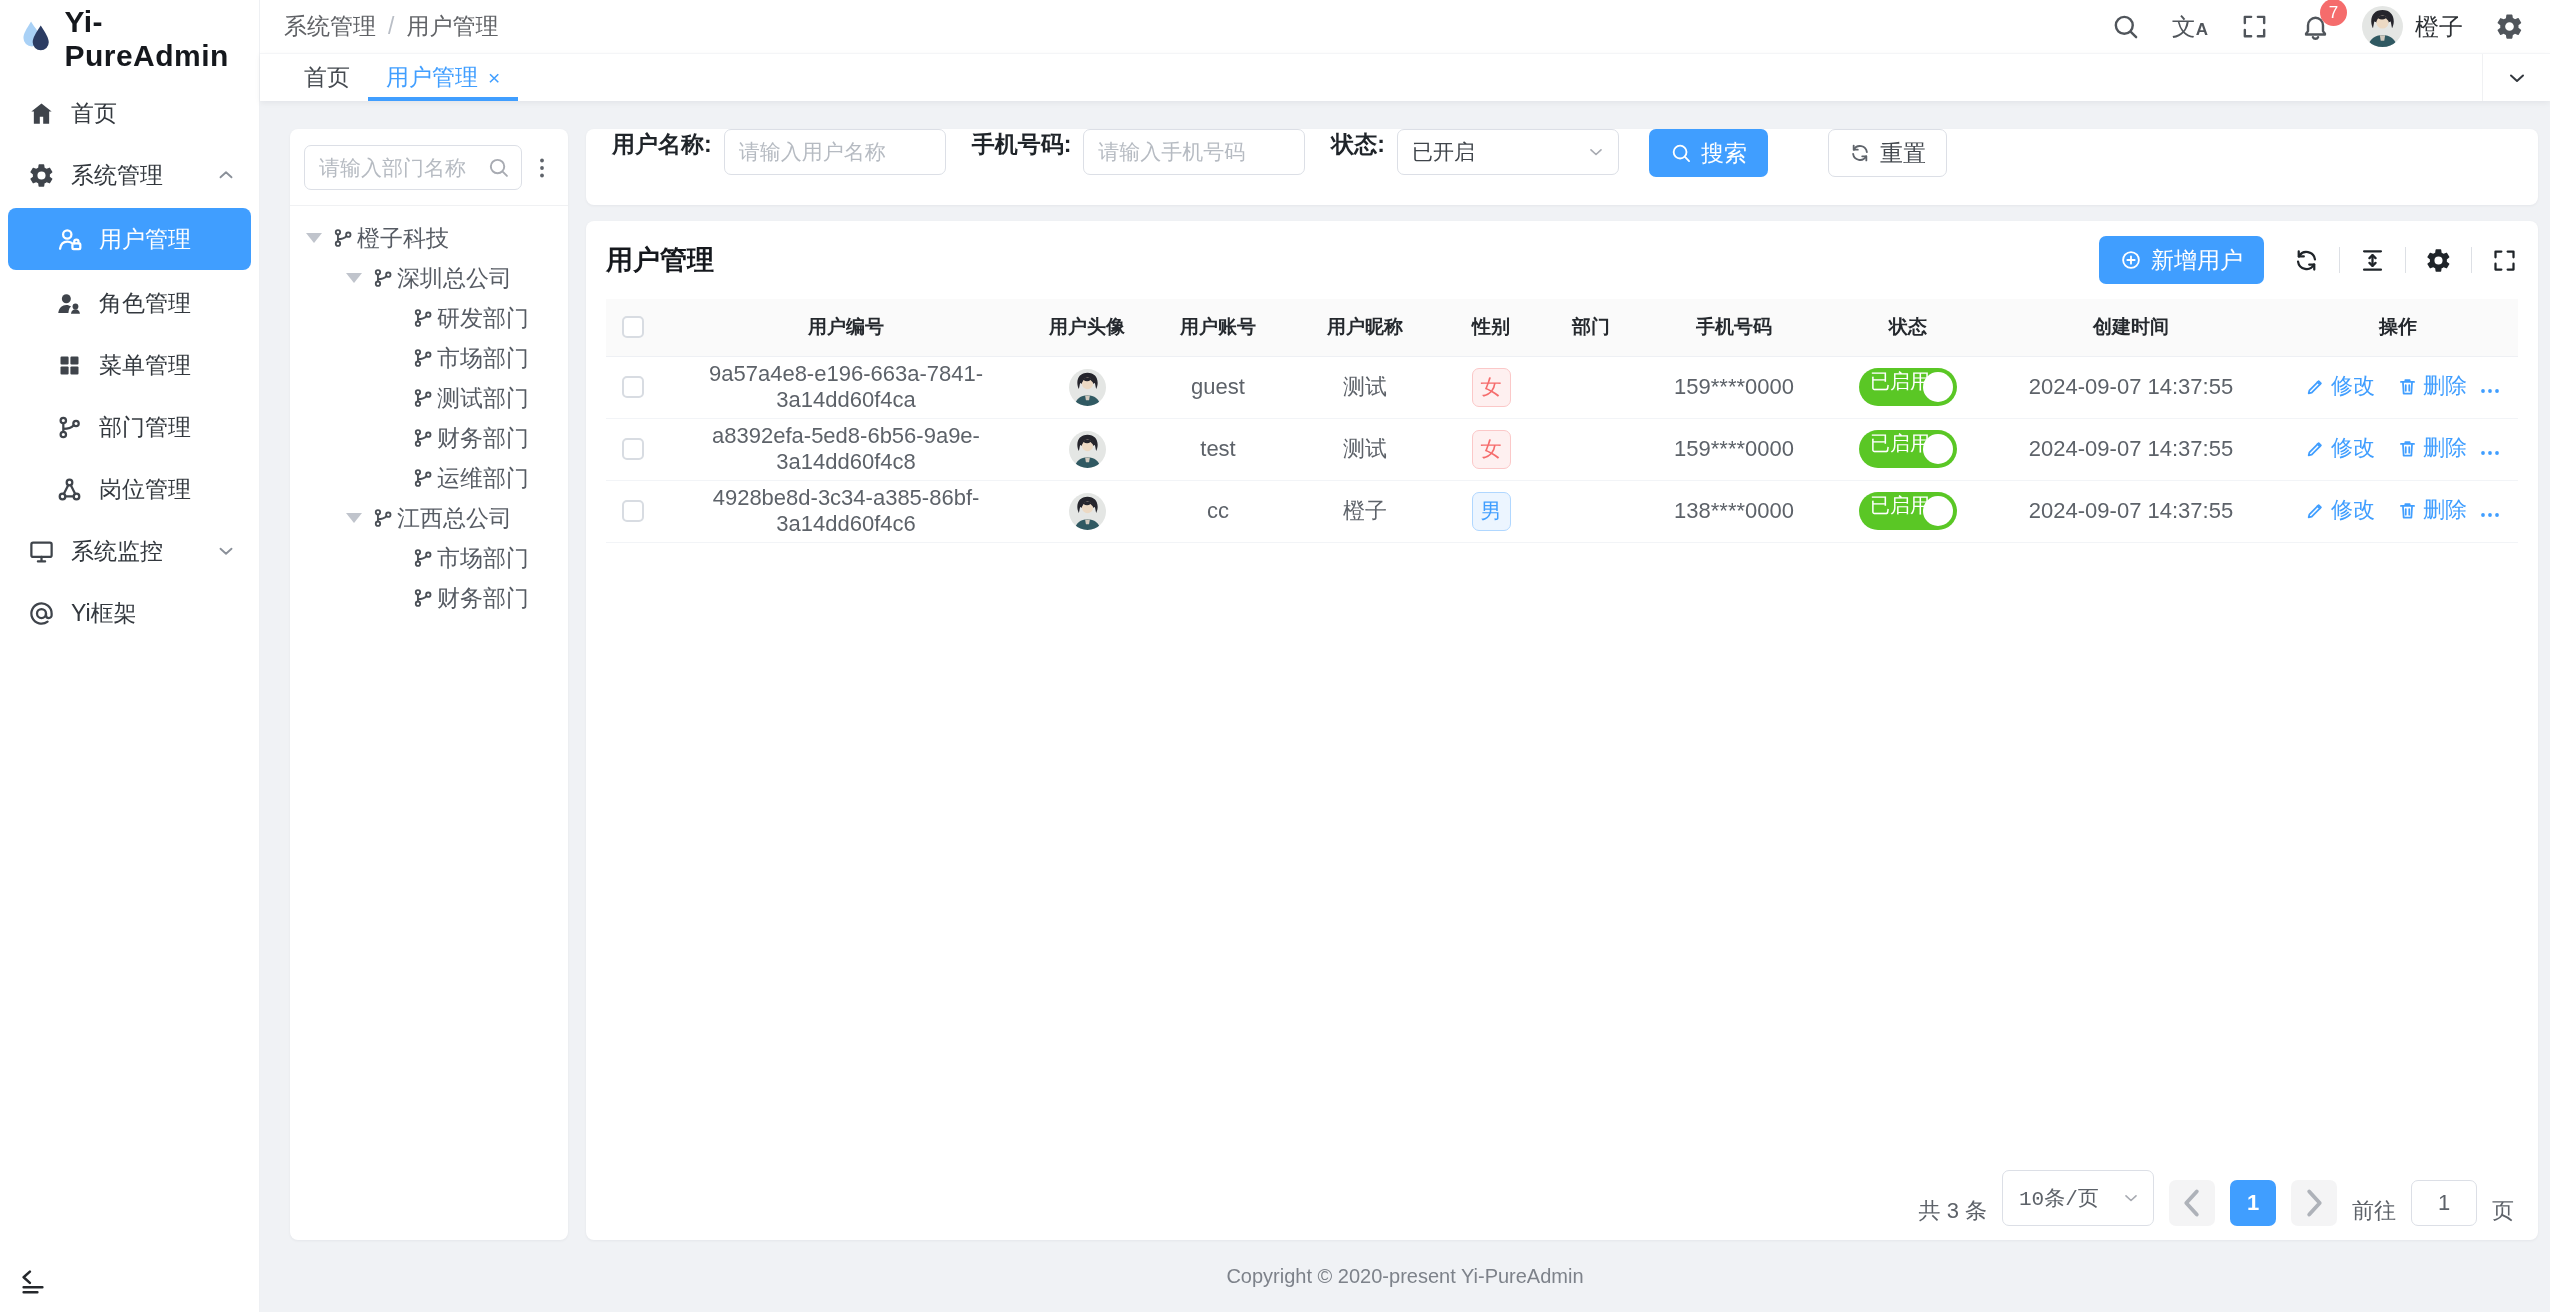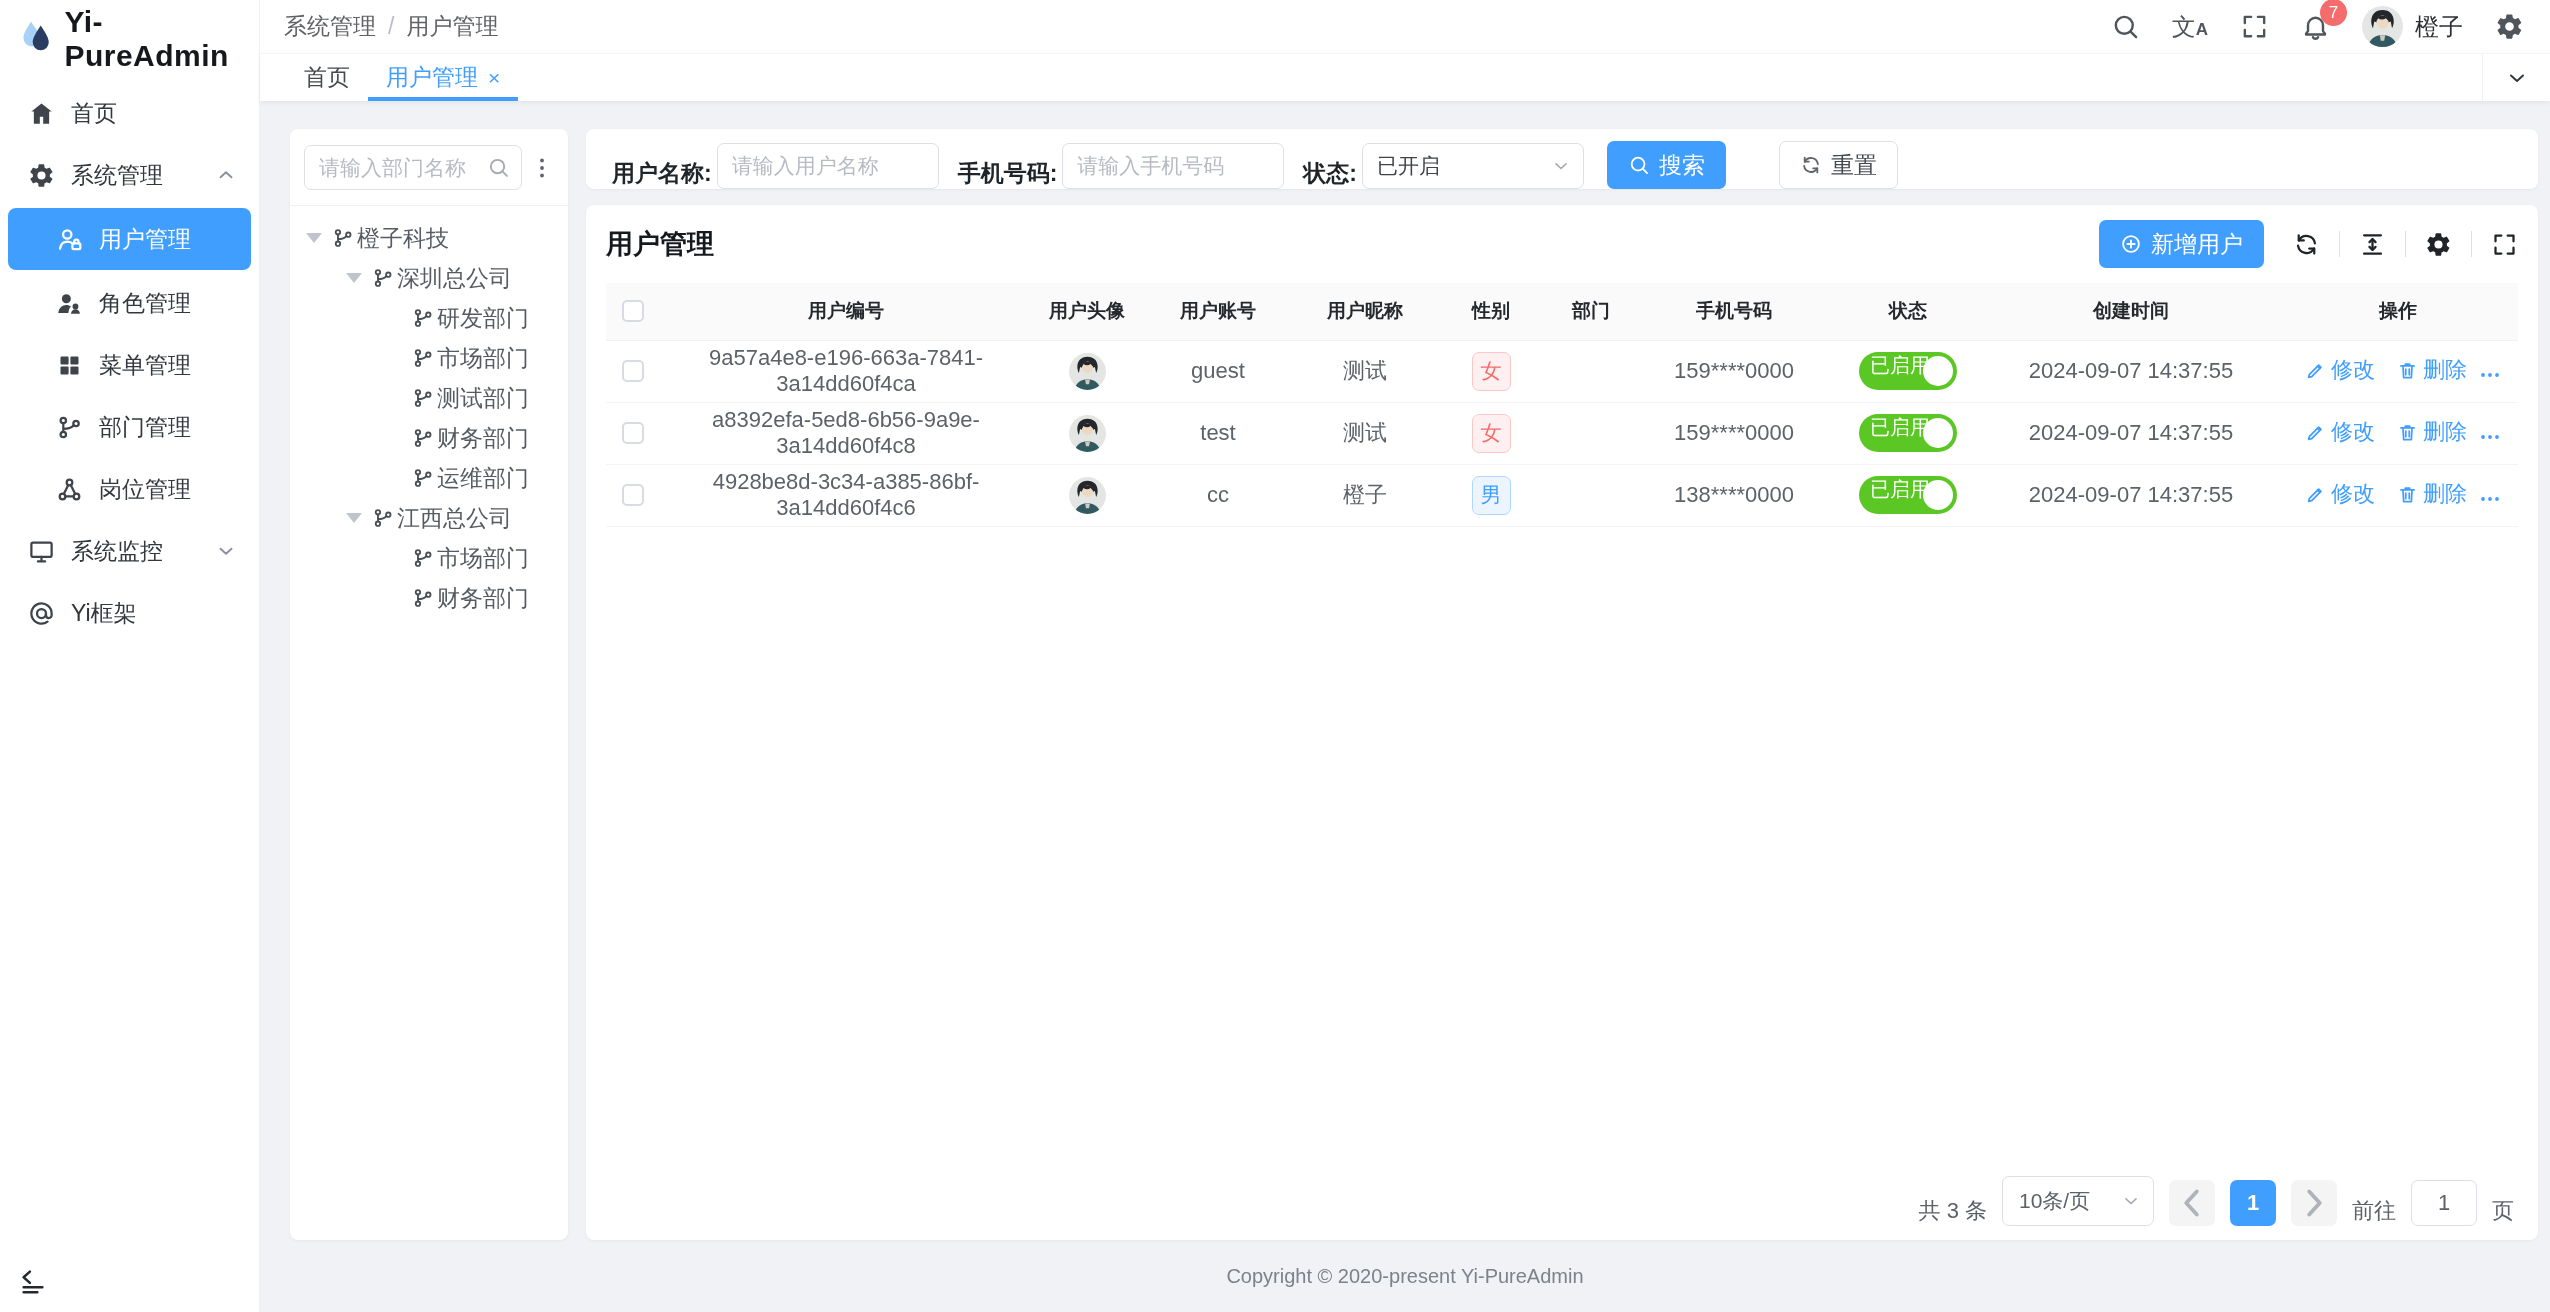--- a/index.html
+++ b/index.html
@@ -57,21 +57,21 @@
   .tree-input-wrap .in-ico { position:absolute; right:12px; top:11px; width:23px; height:23px; color:#a8abb2; }
   .dots-ico { width:24px; height:24px; color:#5f646b; cursor:pointer; flex:none; display:flex; }
   .tree-divider { border:none; border-top:1px solid #f0f1f3; margin:15px -14px 12px; }
   .tree-node { height:40px; display:flex; align-items:center; font-size:23px; color:#565b63; cursor:pointer; }
   .caret { width:0; height:0; border-left:8px solid transparent; border-right:8px solid transparent; border-top:10px solid #c0c4cc; margin-right:10px; flex:none; }
   .caret-spacer { width:16px; margin-right:10px; flex:none; }
   .branch-ico { width:22px; height:22px; margin-right:3px; color:#4a4f56; flex:none; display:flex; }
 
   .right-col { flex:1; display:flex; flex-direction:column; gap:16px; min-width:0; }
 
-  .filter-card { height:60px; display:flex; align-items:flex-end; padding:0 26px; gap:5px; flex:none; }
+  .filter-card { height:76px; display:flex; align-items:flex-start; padding:0 26px; gap:12px; flex:none; }
   .f-label { font-size:23px; font-weight:bold; color:#1f2429; margin-left:14px; }
   .f-label:first-child { margin-left:0; }
   .f-input { width:222px; height:46px; border:1px solid #dcdfe6; border-radius:7px; padding:0 14px; font-size:21px; color:#303133; outline:none; }
   input::placeholder { color:#b6bbc2; }
   .f-select { width:222px; height:46px; border:1px solid #dcdfe6; border-radius:7px; display:flex; align-items:center; justify-content:space-between; padding:0 12px 0 14px; font-size:21px; color:#3f444a; cursor:pointer; background:#fff; }
   .sel-chev { width:20px; height:20px; color:#a8abb2; }
   .btn { height:48px; border-radius:7px; display:inline-flex; align-items:center; gap:9px; font-size:23px; padding:0 20px; cursor:pointer; border:1px solid transparent;margin-left:48px; }
   .btn .b-ico { width:22px; height:22px; display:flex; }
   .btn-primary { background:#409eff; color:#fff; }
   .btn-plain { background:#fff; border-color:#dcdfe6; color:#43484e; }
@@ -95,21 +95,21 @@
   .tag.female { color:#f56c6c; background:#fef0f0; border:1px solid #fbc8c8; }
   .tag.male { color:#409eff; background:#ecf5ff; border:1px solid #b0d7ff; }
   .switch { position:relative; display:inline-flex; width:98px; height:38px; border-radius:19px; background:#5ac725; color:#fff; font-size:20px; padding-left:11px; cursor:pointer; }
   .switch .knob { position:absolute; right:4px; top:4px; width:30px; height:30px; border-radius:50%; background:#fff; }
   .action-link { color:#409eff; display:inline-flex; align-items:center; gap:5px; margin:0 11px; font-size:22px; cursor:pointer; white-space:nowrap; }
   .action-link .a-ico { width:21px; height:21px; display:flex; }
   .more-ico { width:24px; height:24px; color:#409eff; cursor:pointer; display:inline-flex; vertical-align:middle; }
 
   .table-spacer { flex:1; }
   .pagination { height:92px; display:flex; align-items:flex-end; justify-content:flex-end; gap:15px; font-size:22px; color:#5d6269; padding:0 4px 14px; flex:none; }
-  .page-select { width:152px; height:50px; border:1px solid #dcdfe6; border-radius:7px; display:flex; align-items:center; justify-content:space-between; padding:0 12px 0 16px; cursor:pointer; color:#5d6269; font-size:21px; }
+  .page-select { width:152px; height:56px; border:1px solid #dcdfe6; border-radius:7px; display:flex; align-items:center; justify-content:space-between; padding:0 12px 0 16px; cursor:pointer; color:#5d6269; font-size:21px;font-family:Liberation Mono, monospace; }
   .page-btn { width:46px; height:46px; border-radius:7px; background:#f4f4f5; color:#aeb2b9; display:flex; align-items:center; justify-content:center; cursor:pointer; }
   .page-btn svg { width:20px; height:20px; }
   .page-btn.active { background:#409eff; color:#fff; font-weight:bold; font-size:22px; }
   .goto-input { width:66px; height:46px; border:1px solid #dcdfe6; border-radius:7px; text-align:center; font-size:22px; color:#5d6269; outline:none; }
 
   .footer { height:72px; display:flex; align-items:center; justify-content:center; font-size:20px; color:#7d828a; flex:none; }
 </style>
 </head>
 <body>
 

